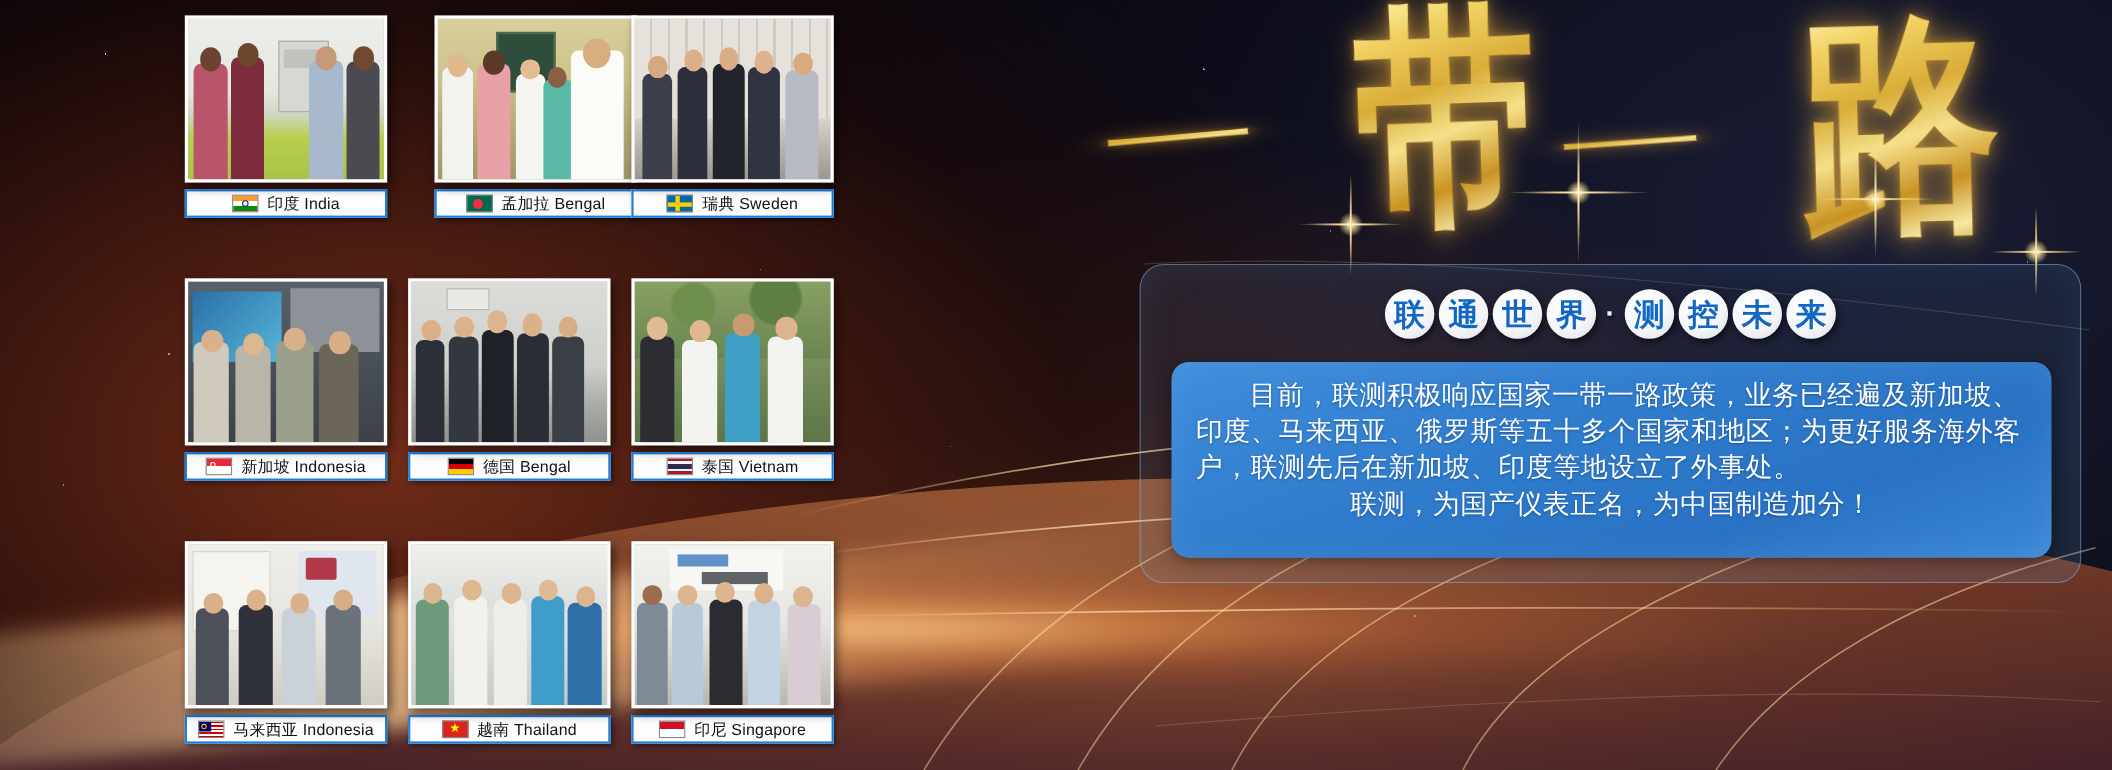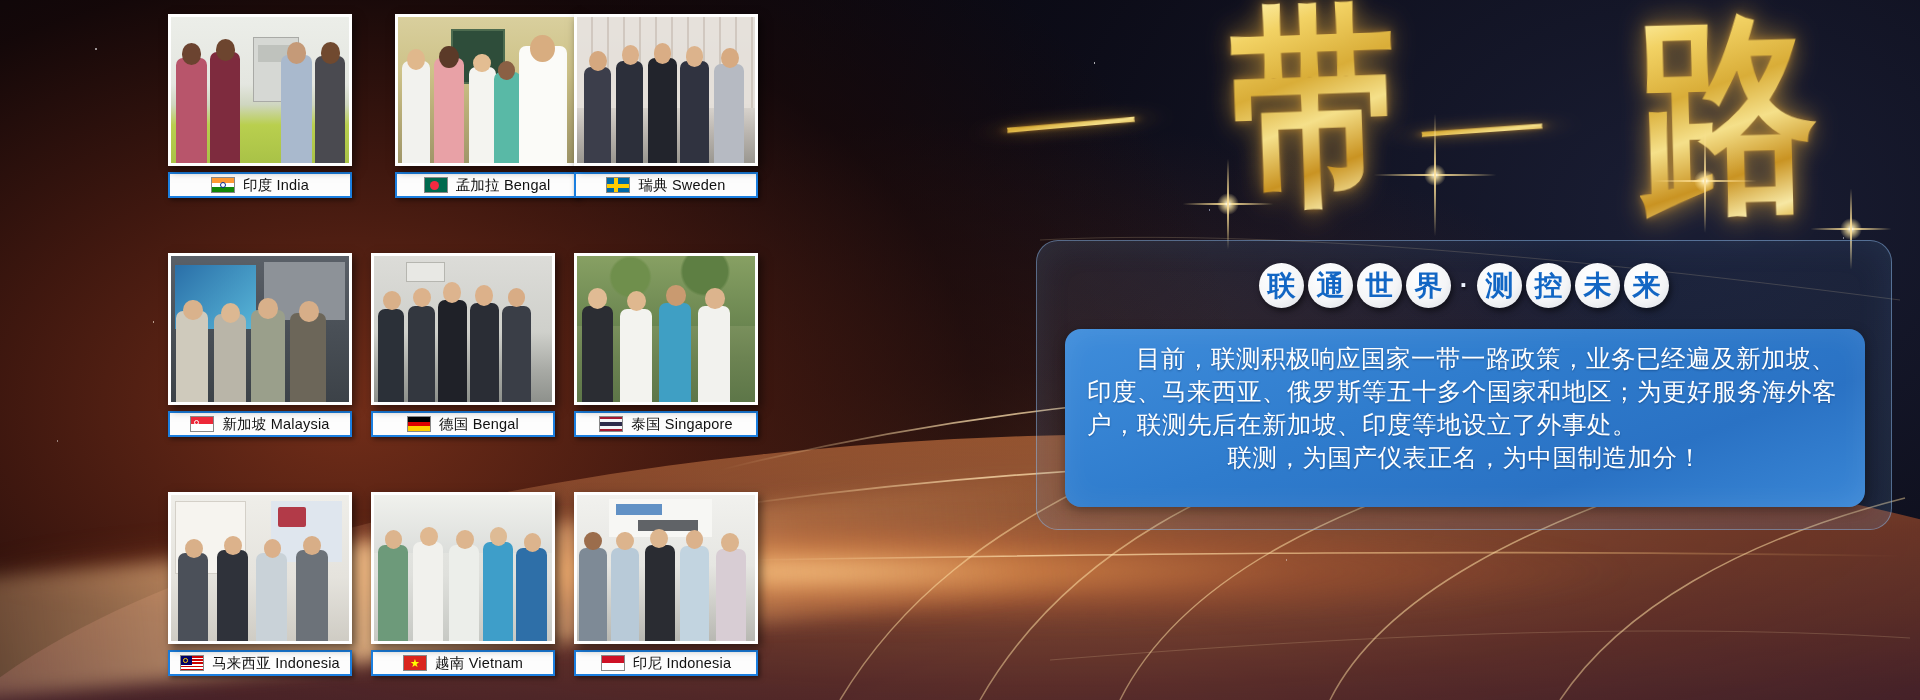--- a/index.html
+++ b/index.html
@@ -371,21 +371,21 @@
           <div class="fig" style="left:45%;width:19%;height:63%;background:#9a9f8b"></div>
             <div class="head" style="left:49%;top:29%;width:11%;height:14%;background:#d8b08a"></div>
           <div class="fig" style="left:67%;width:20%;height:61%;background:#6c6659"></div>
             <div class="head" style="left:72%;top:31%;width:11%;height:14%;background:#d7ae88"></div>
         </div>
       </div>
       <div class="label">
         <span class="flag" style="background:linear-gradient(180deg,#ed2939 0 50%,#ffffff 50% 100%)">
           <span style="position:absolute;left:3px;top:3px;width:5px;height:5px;border-radius:50%;border:1.2px solid #fff"></span>
         </span>
-        <span class="label-text">新加坡 Malaysia</span>
+        <span class="label-text">新加坡 Indonesia</span>
       </div>
     </div>
 
     <div class="cell" style="left:203px; top:239px;">
       <div class="photo-frame">
         <div class="photo">
           <div class="sky" style="background:linear-gradient(180deg,#dcdcd8 0%,#cfd0cb 52%,#a8aaa5 78%,#8e918c 100%)"></div>
           <div style="position:absolute;left:18%;top:4%;width:22%;height:14%;background:#e8e8e4;border:1px solid #b6b6b0"></div>
           <div class="fig" style="left:2%;width:15%;height:64%;background:#2b3038"></div>
             <div class="head" style="left:5%;top:24%;width:10%;height:13%;background:#d9b089"></div>
@@ -415,21 +415,21 @@
           <div class="fig" style="left:24%;width:18%;height:64%;background:#f3f3ef"></div>
             <div class="head" style="left:28%;top:24%;width:11%;height:14%;background:#dfb88f"></div>
           <div class="fig" style="left:46%;width:18%;height:68%;background:#3f9fc4"></div>
             <div class="head" style="left:50%;top:20%;width:11%;height:14%;background:#c99a70"></div>
           <div class="fig" style="left:68%;width:18%;height:66%;background:#f2f2ee"></div>
             <div class="head" style="left:72%;top:22%;width:11%;height:14%;background:#dcb48d"></div>
         </div>
       </div>
       <div class="label">
         <span class="flag" style="background:linear-gradient(180deg,#a51931 0 16%,#f4f5f8 16% 33%,#2d2a4a 33% 66%,#f4f5f8 66% 83%,#a51931 83% 100%)"></span>
-        <span class="label-text">泰国 Singapore</span>
+        <span class="label-text">泰国 Vietnam</span>
       </div>
     </div>
 
     <div class="cell" style="left:0px;  top:478px;">
       <div class="photo-frame">
         <div class="photo">
           <div class="sky" style="background:linear-gradient(180deg,#efeee9 0%,#e5e3dd 56%,#cfccc4 100%)"></div>
           <div style="position:absolute;left:2%;top:4%;width:40%;height:50%;background:#f6f4ef;border:1px solid #d4d0c8"></div>
           <div style="position:absolute;left:56%;top:4%;width:40%;height:42%;background:#dfe6ee"></div>
           <div style="position:absolute;left:60%;top:8%;width:16%;height:14%;background:#b23a48;border-radius:2px"></div>
@@ -466,21 +466,21 @@
           <div class="fig" style="left:61%;width:17%;height:68%;background:#3e9ec9"></div>
             <div class="head" style="left:65%;top:22%;width:10%;height:13%;background:#debb95"></div>
           <div class="fig" style="left:80%;width:17%;height:64%;background:#2e6fa8"></div>
             <div class="head" style="left:84%;top:26%;width:10%;height:13%;background:#dcb48d"></div>
         </div>
       </div>
       <div class="label">
         <span class="flag" style="background:#da251d">
           <span style="position:absolute;left:50%;top:50%;transform:translate(-50%,-50%);color:#ff0;font-size:11px;line-height:11px">★</span>
         </span>
-        <span class="label-text">越南 Vietnam</span>
+        <span class="label-text">越南 Thailand</span>
       </div>
     </div>
 
     <div class="cell" style="left:406px; top:478px;">
       <div class="photo-frame">
         <div class="photo">
           <div class="sky" style="background:linear-gradient(180deg,#f1f1ee 0%,#e6e6e2 48%,#cfcfca 74%,#b8b8b2 100%)"></div>
           <div style="position:absolute;left:18%;top:3%;width:58%;height:26%;background:#f7f7f4"></div>
           <div style="position:absolute;left:22%;top:6%;width:26%;height:8%;background:#2f6fb5;opacity:.75"></div>
           <div style="position:absolute;left:34%;top:17%;width:34%;height:8%;background:#3a3d44;opacity:.8"></div>
@@ -491,21 +491,21 @@
           <div class="fig" style="left:38%;width:17%;height:66%;background:#2a2c32"></div>
             <div class="head" style="left:41%;top:23%;width:10%;height:13%;background:#ddb68f"></div>
           <div class="fig" style="left:58%;width:16%;height:65%;background:#c2d4e0"></div>
             <div class="head" style="left:61%;top:24%;width:10%;height:13%;background:#dbb28c"></div>
           <div class="fig" style="left:78%;width:17%;height:63%;background:#d8cdd4"></div>
             <div class="head" style="left:81%;top:26%;width:10%;height:13%;background:#dcb48d"></div>
         </div>
       </div>
       <div class="label">
         <span class="flag" style="background:linear-gradient(180deg,#ce1126 0 50%,#ffffff 50% 100%)"></span>
-        <span class="label-text">印尼 Indonesia</span>
+        <span class="label-text">印尼 Singapore</span>
       </div>
     </div>
 
   </div>
 
   <div class="calligraphy">
     <span class="calli-char" style="left:-4px;  top:72px;  font-size:92px;  transform:rotate(-5deg) scaleX(1.5) scaleY(.52);">一</span>
     <span class="calli-char" style="left:190px; top:4px;   font-size:190px; transform:rotate(-2deg) scaleX(.88) scaleY(1.12);">带</span>
     <span class="calli-char" style="left:408px; top:78px;  font-size:90px;  transform:rotate(-4deg) scaleX(1.45) scaleY(.5);">一</span>
     <span class="calli-char" style="left:600px; top:8px;   font-size:196px; transform:rotate(-1.5deg) scaleX(.92) scaleY(1.08);">路</span>

